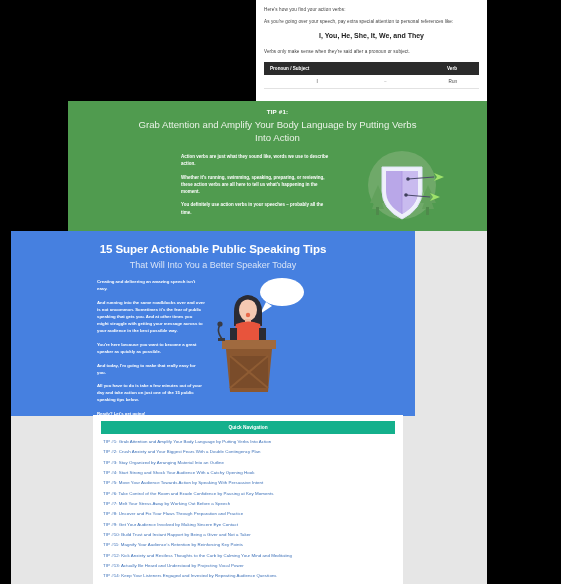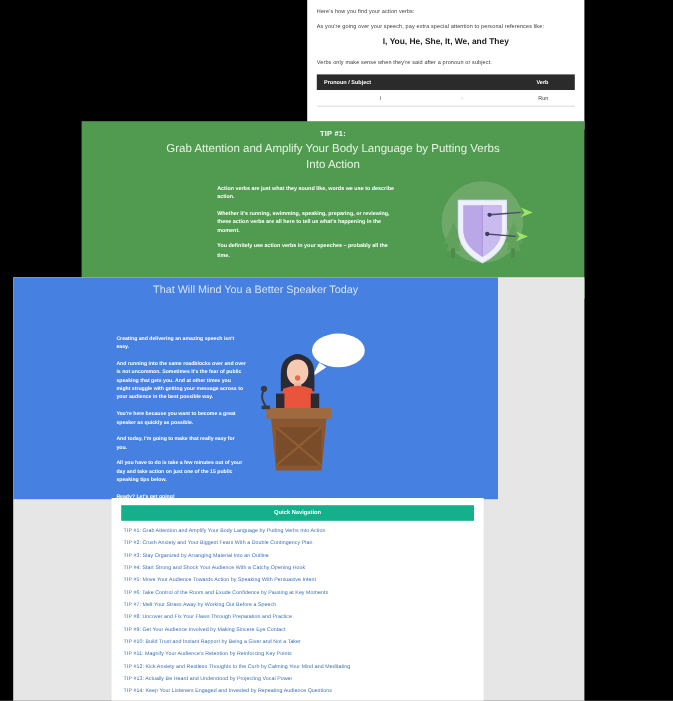--- a/index.html
+++ b/index.html
@@ -160,21 +160,22 @@
     </svg>
 
     <div class="tip-strip">
       <div class="ts-txt">Do you want to know the secret to grabbing your audience's attention and amplifying</div>
     </div>
   </div>
 
   <div class="doc-bottom">
 
     <div class="hero">
-      <div class="hero-sub">That Will Mind You a Better Speaker Today</div>
+      <div class="hero-title">15 Super Actionable Public Speaking Tips</div>
+      <div class="hero-sub">That Will Into You a Better Speaker Today</div>
 
       <div class="hero-body">
         <p>Creating and delivering an amazing speech isn't easy.</p>
         <p>And running into the same roadblocks over and over is not uncommon. Sometimes it's the fear of public speaking that gets you. And at other times you might struggle with getting your message across to your audience in the best possible way.</p>
         <p>You're here because you want to become a great speaker as quickly as possible.</p>
         <p>And today, I'm going to make that really easy for you.</p>
         <p>All you have to do is take a few minutes out of your day and take action on just one of the 15 public speaking tips below.</p>
         <p>Ready? Let's get going!</p>
       </div>
 

